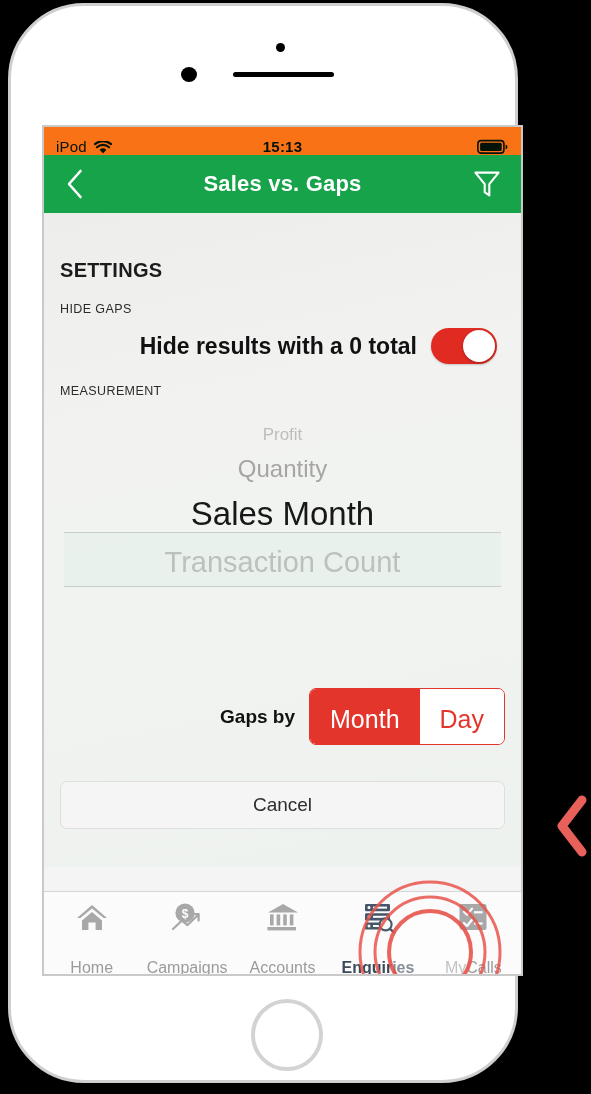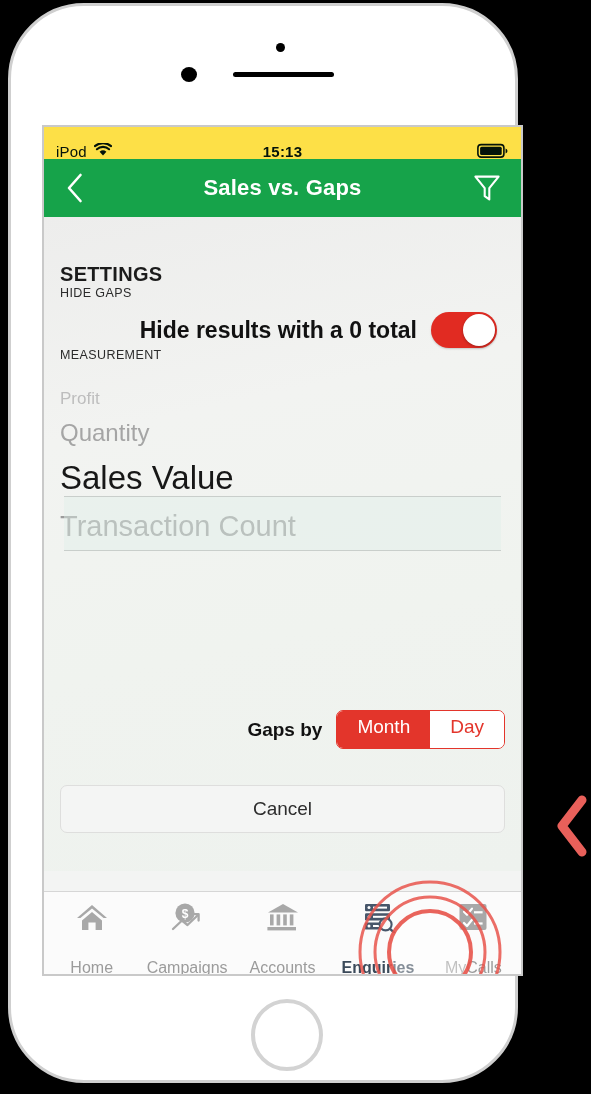--- a/index.html
+++ b/index.html
@@ -77,24 +77,24 @@
     border: 2px solid #c9c9c9;
     box-sizing: border-box;
     background: #f3f4f3;
     overflow: hidden;
   }
 
   
   #status-bar {
     position: relative;
     height: 28px;
-    background: #fde047;
-    display: flex;
-    align-items: flex-start;
-    padding: 16px 12px;
+    background: #f97316;
+    display: flex;
+    align-items: flex-end;
+    padding: 0 12px;
     box-sizing: border-box;
   }
   #status-bar .carrier {
     font-size: 15px;
     color: #04130a;
     font-weight: 400;
     letter-spacing: .2px;
   }
   #wifi-icon { margin-left: 7px; display: flex; align-items: center; }
   #status-bar .clock {
@@ -149,20 +149,21 @@
     font-size: 20px;
     font-weight: bold;
     color: #1b1b1b;
     letter-spacing: .3px;
     padding-top: 46px;
   }
   .group-label {
     font-size: 12.5px;
     color: #2b2b2b;
     letter-spacing: .4px;
+    margin-top: 20px;
   }
   #hide-gaps-row {
     display: flex;
     align-items: center;
     justify-content: flex-end;
     margin-top: 12px;
     padding-right: 8px;
   }
   #hide-gaps-label {
     font-size: 23px;
@@ -189,21 +190,21 @@
     box-shadow: 0 1px 3px rgba(0,0,0,.3);
   }
 
   
   #measurement-picker {
     margin-top: 14px;
     position: relative;
     height: 244px;
   }
   #measurement-picker .picker-item {
-    text-align: left;
+    text-align: center;
     font-weight: 400;
     line-height: 1;
     white-space: nowrap;
   }
   .pi-0 { font-size: 17px; color: #bdbdbd; padding-top: 14px; }
   .pi-1 { font-size: 24px; color: #a5a5a5; padding-top: 14px; }
   .pi-2 { font-size: 28px; color: #8e8e8e; padding-top: 15px; }
   .pi-3 { font-size: 33px; color: #171717; padding-top: 16px; }
   .pi-4 { font-size: 29px; color: #9b9b9b; padding-top: 18px; }
   #picker-line-top, #picker-line-bottom {
@@ -238,22 +239,22 @@
     margin-right: 14px;
   }
   #group-by-segments {
     display: flex;
     border: 1px solid #e3352b;
     border-radius: 7px;
     overflow: hidden;
     background: #ffffff;
   }
   #group-by-segments .segment {
-    font-size: 19px;
-    padding: 5px 20px 10px;
+    font-size: 25px;
+    padding: 16px 20px 10px;
     text-align: right;
     min-width: 72px;
     box-sizing: border-box;
   }
   #group-by-segments .segment.active { background: #e3352b; color: #ffffff; }
   #group-by-segments .segment.inactive { background: #ffffff; color: #e3352b; }
 
   
   #action-buttons {
     position: absolute;
@@ -395,21 +396,21 @@
         </span>
       </div>
 
       <div class="group-label">MEASUREMENT</div>
 
       <div id="measurement-picker">
         <div id="picker-selection-band"></div>
         <div class="picker-item pi-0">Profit</div>
         <div class="picker-item pi-1">Quantity</div>
         <div id="picker-line-top"></div>
-        <div class="picker-item pi-3">Sales Value</div>
+        <div class="picker-item pi-3">Sales Month</div>
         <div id="picker-line-bottom"></div>
         <div class="picker-item pi-4">Transaction Count</div>
       </div>
 
       <div id="group-by-row">
         <span id="group-by-label">Gaps by</span>
         <span id="group-by-segments">
           <span class="segment active">Month</span>
           <span class="segment inactive">Day</span>
         </span>

